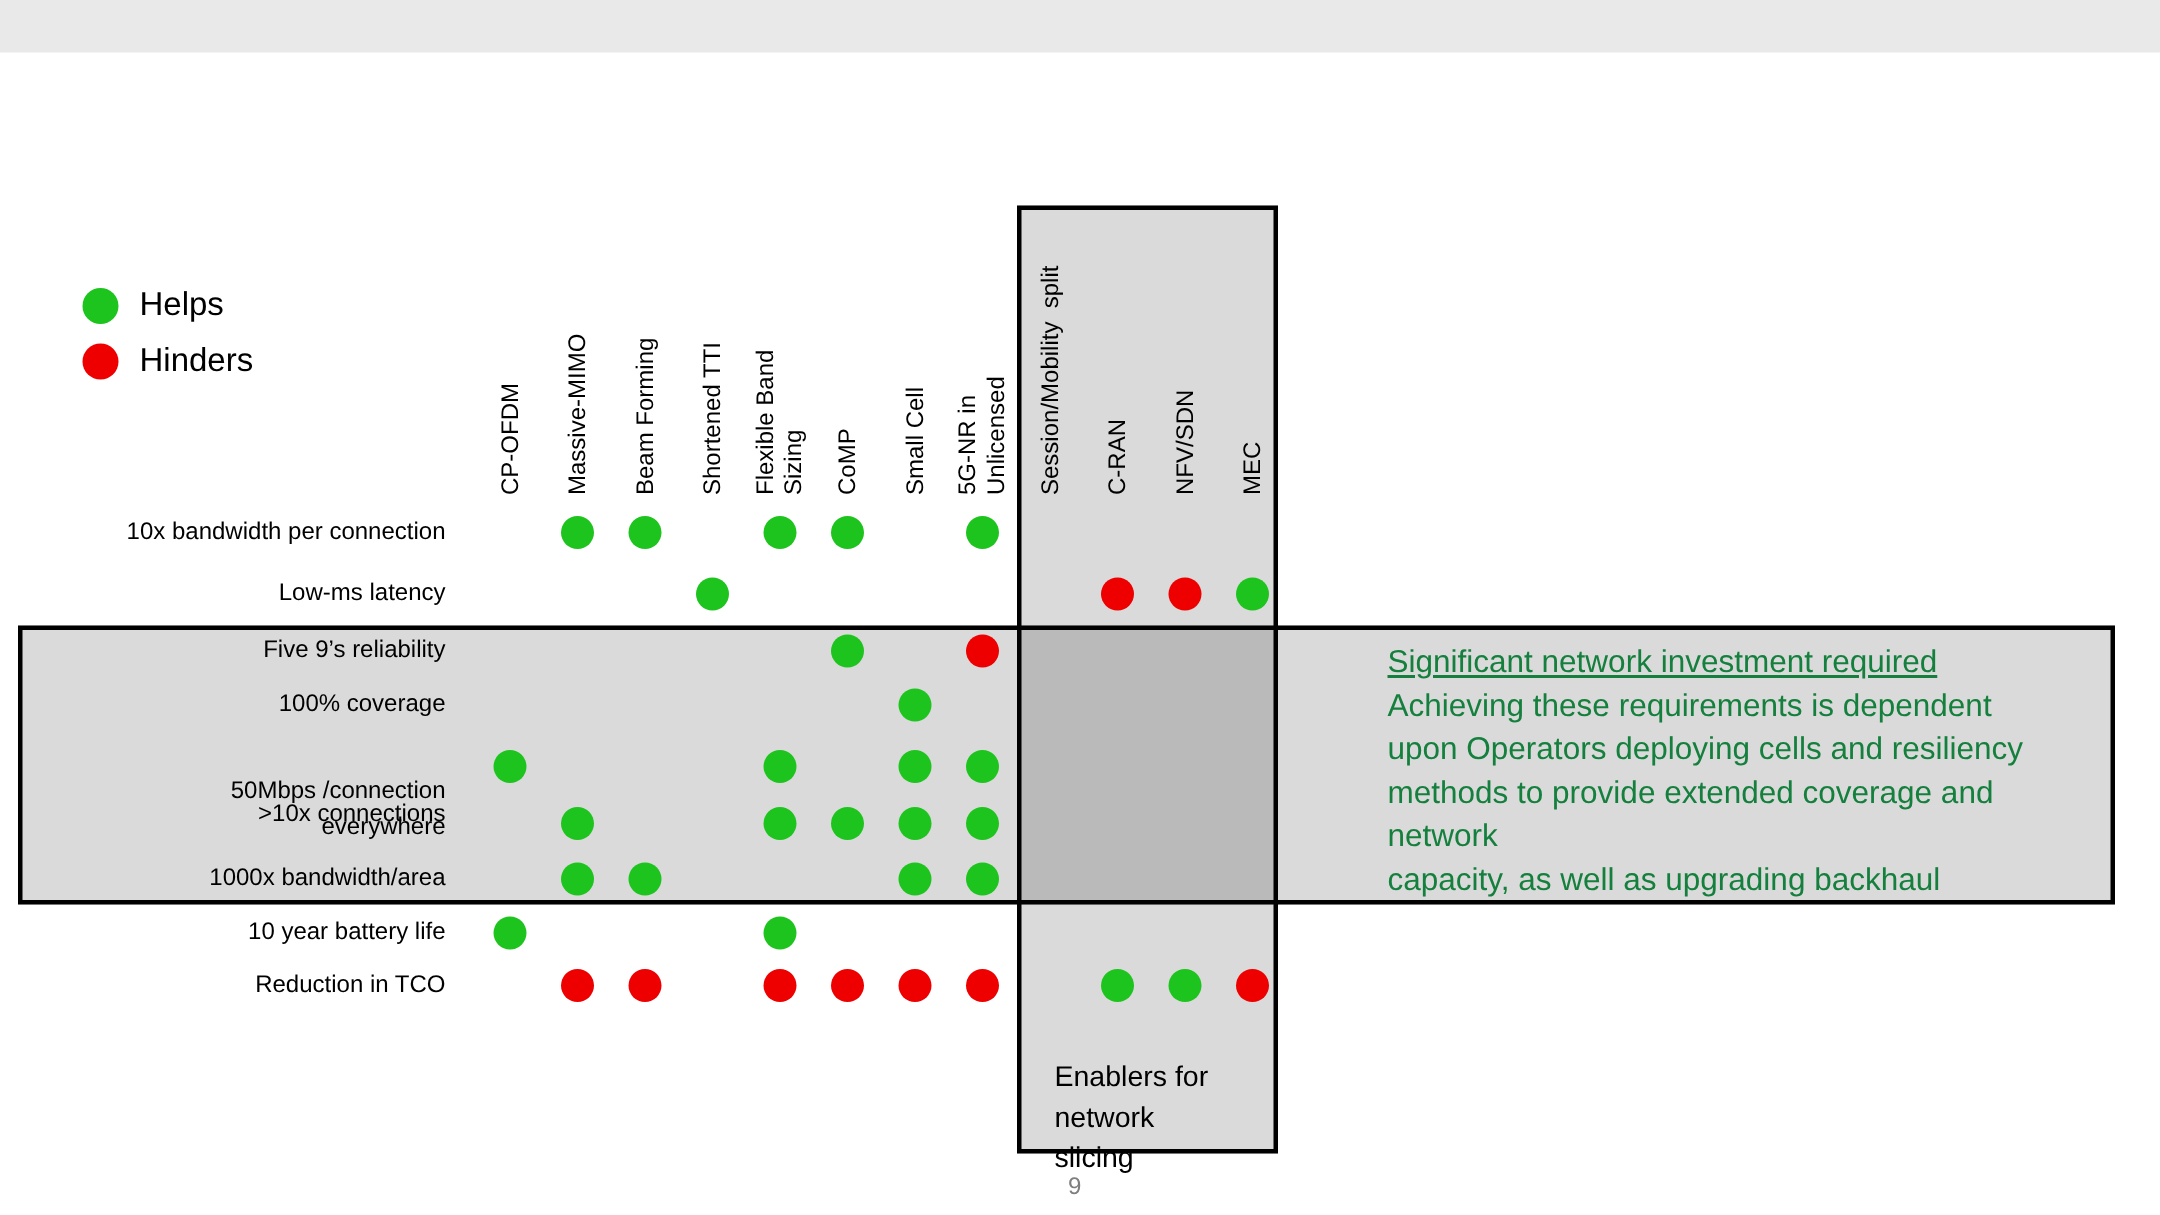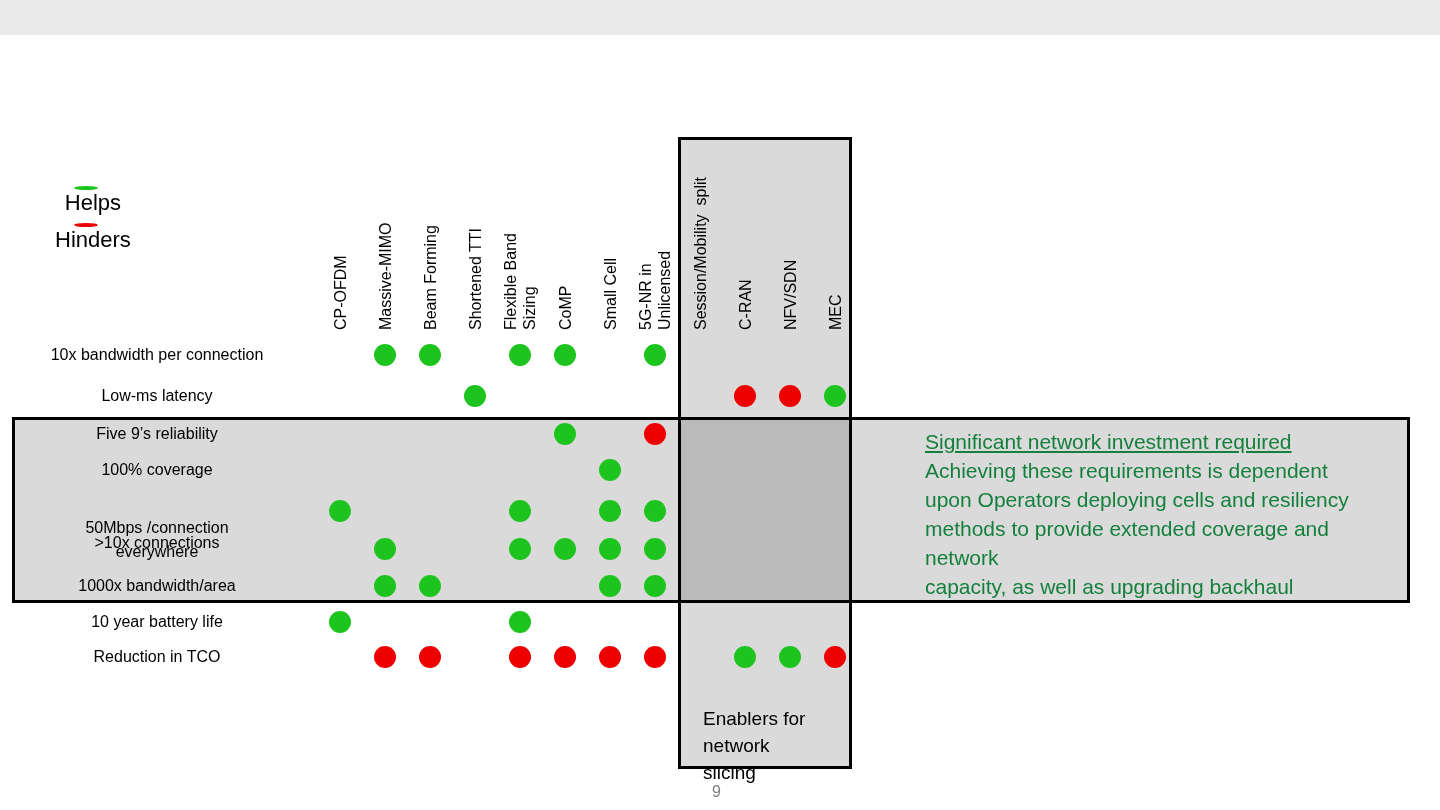--- a/index.html
+++ b/index.html
@@ -10,32 +10,32 @@
 
   .header{position:absolute;left:0;top:35px;width:1440px;height:76px;
           background:linear-gradient(90deg,#16317f 0%,#2b71d7 30%,#3480e6 55%,#1e58c2 100%);}
   .header .mesh{position:absolute;right:0;top:0;height:76px;}
   .title{position:absolute;left:55px;top:50%;transform:translateY(-53%);
          color:#fff;font-size:40px;font-weight:bold;letter-spacing:.5px;white-space:nowrap;}
   .brand{position:absolute;right:34px;top:50%;transform:translateY(-50%);
          color:#fff;font-size:27px;font-weight:bold;letter-spacing:2px;white-space:nowrap;}
 
   .legend{position:absolute;left:55px;top:186px;z-index:2;}
-  .legend-item{display:flex;align-items:center;height:30px;margin-bottom:7px;flex-direction:column;}
+  .legend-item{display:flex;align-items:flex-end;height:30px;margin-bottom:7px;}
   .legend-dot{width:24px;height:24px;border-radius:50%;margin-right:14px;}
   .legend-label{font-size:22px;}
 
   .gray-band{position:absolute;left:12px;top:417px;width:1398px;height:186px;
              background:rgba(0,0,0,0.145);border:3px solid #000;box-sizing:border-box;z-index:1;}
   .gray-vbox{position:absolute;left:678px;top:137px;width:174px;height:632px;
              background:rgba(0,0,0,0.145);border:3px solid #000;box-sizing:border-box;z-index:1;}
 
   .col-label{position:absolute;transform-origin:0 100%;transform:rotate(-90deg);
              font-size:16px;line-height:19px;white-space:pre;z-index:2;}
-  .row-label{position:absolute;width:280px;left:17px;text-align:center;
+  .row-label{position:absolute;width:280px;left:17px;text-align:right;
              font-size:16px;line-height:24px;white-space:pre;z-index:2;}
   .dot{position:absolute;width:22px;height:22px;border-radius:50%;z-index:2;}
 
   .annotation{position:absolute;left:925px;top:427px;width:492px;
               font-size:21px;line-height:29px;color:#15803d;z-index:2;}
   .annotation-heading{text-decoration:underline;}
   .annotation-body{white-space:pre-line;}
 
   .enablers{position:absolute;left:703px;top:705px;font-size:19px;line-height:27px;
             white-space:pre-line;z-index:3;}

